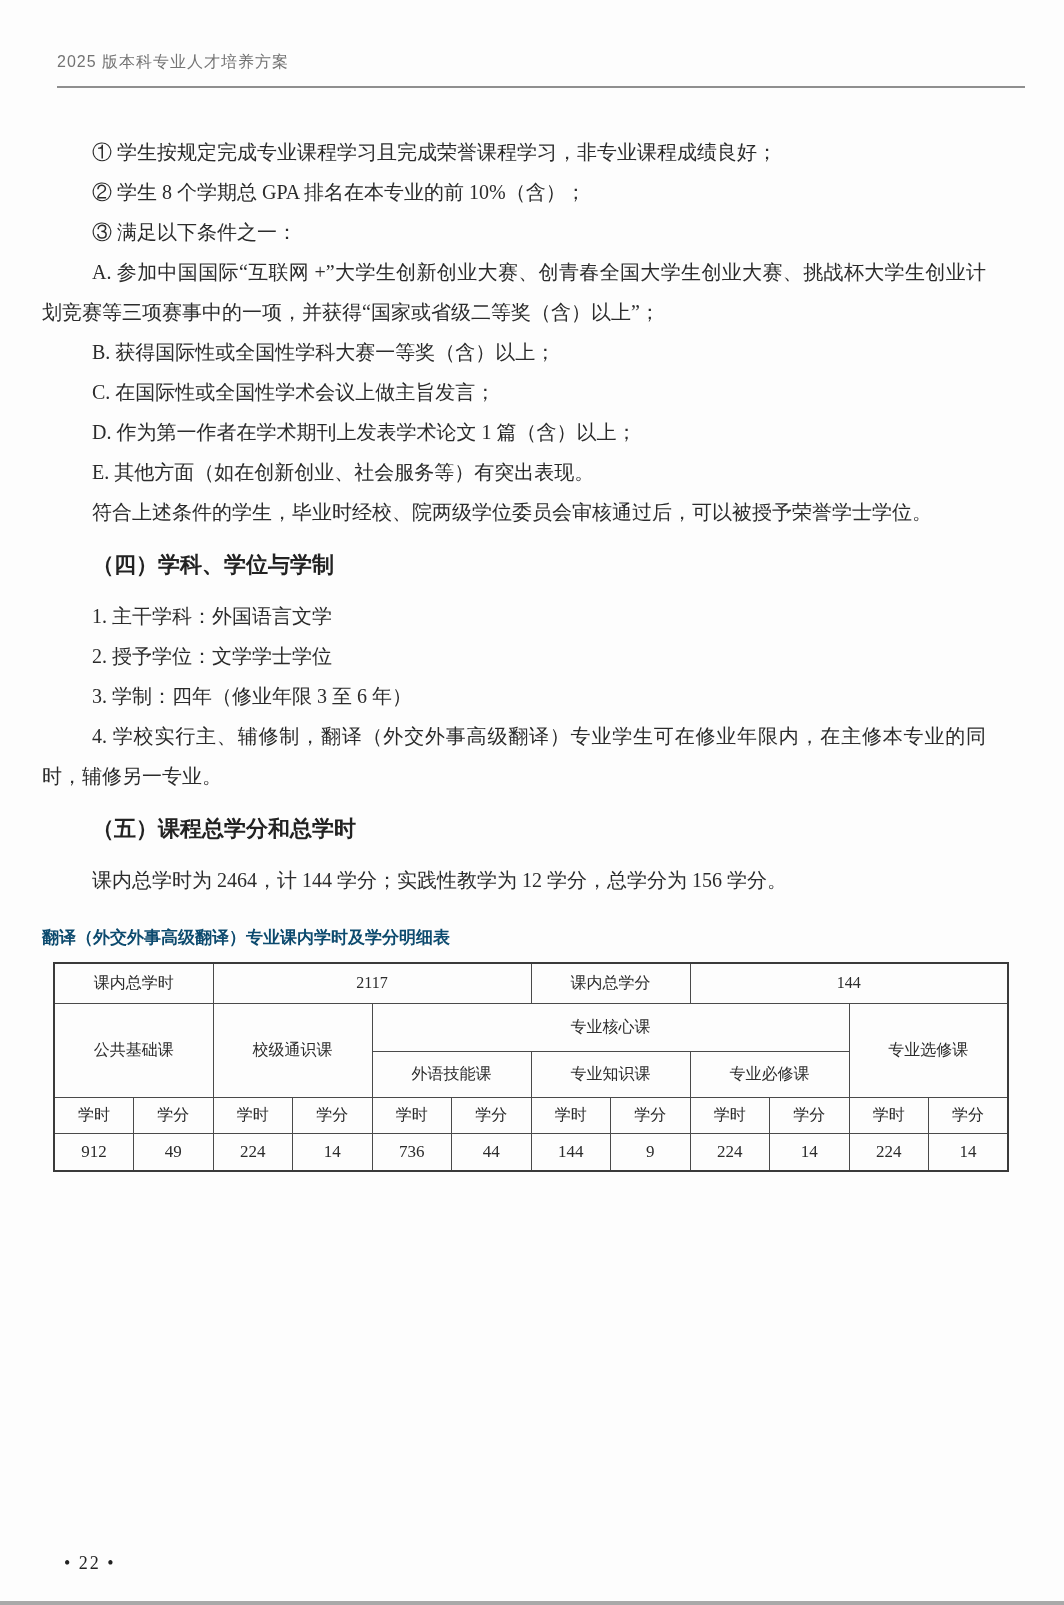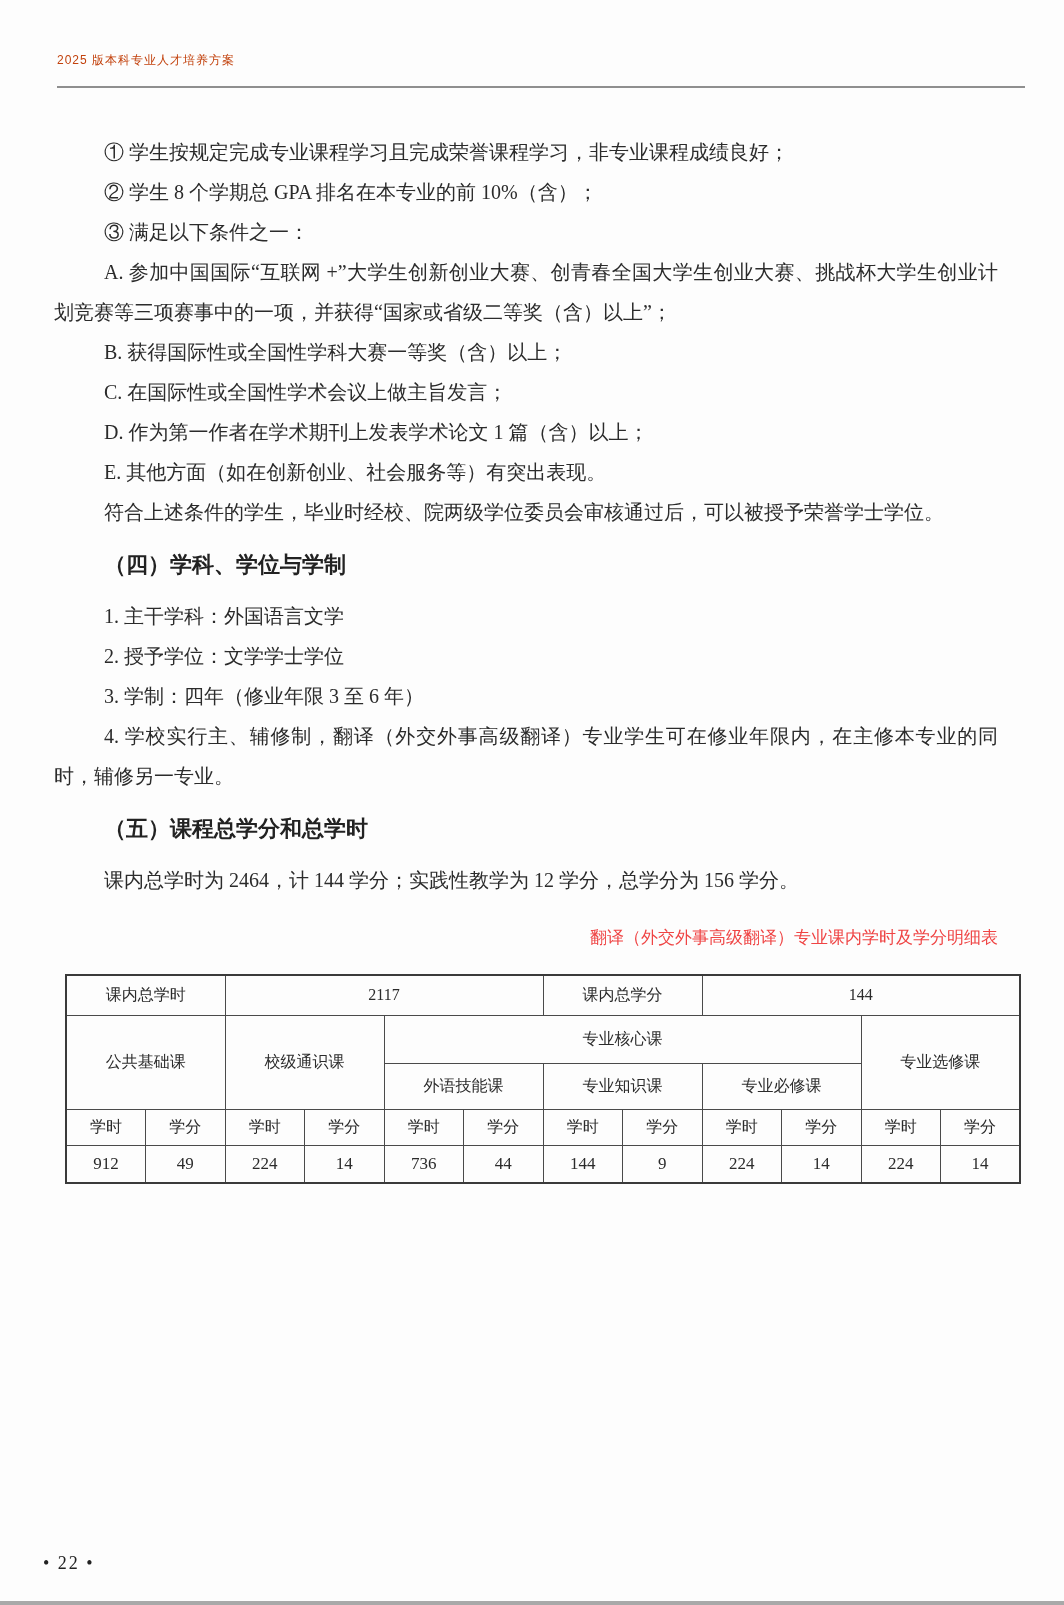--- a/index.html
+++ b/index.html
@@ -11,34 +11,34 @@
     background: #fdfdfd;
     overflow: hidden;
     font-family: "Liberation Serif", "DejaVu Serif", serif;
     color: #2b2b2b;
   }
   
   .doc-header {
     position: absolute;
     top: 52px; left: 57px;
     font-family: "Liberation Sans", "DejaVu Sans", sans-serif;
-    font-size: 12px;
+    font-size: 16px;
     letter-spacing: 1px;
-    color: #c2410c;
+    color: #737373;
   }
   .header-rule {
     position: absolute;
     top: 86px; left: 57px;
     width: 968px; height: 0;
     border-top: 2px solid #8f8f8f;
   }
   
   .content {
     position: absolute;
-    top: 132px; left: 54px;
+    top: 132px; left: 42px;
     width: 944px;
   }
   .body-p {
     font-size: 20px;
     line-height: 40px;
     text-align: justify;
     text-indent: 2.5em;
     color: #2b2b2b;
   }
   .section-heading {
@@ -47,52 +47,52 @@
     font-size: 22px;
     line-height: 30px;
     padding-left: 50px;
     margin-top: 18px;
     margin-bottom: 16px;
     color: #222;
   }
   
   .table-title {
     font-family: "Liberation Sans", "DejaVu Sans", sans-serif;
-    font-weight: normal;
+    font-weight: bold;
     font-size: 17px;
     line-height: 24px;
-    text-align: right;
+    text-align: left;
     margin-top: 26px;
-    color: #ef4444;
+    color: #0c4a6e;
   }
   .credits-table {
     border-collapse: collapse;
     table-layout: fixed;
-    margin-top: 24px;
+    margin-top: 12px;
     margin-left: 11px;
     width: 956px;
     border: 2px solid #3a3a3a;
     font-size: 16px;
     color: #2b2b2b;
   }
   .credits-table td {
     border: 1px solid #4a4a4a;
     text-align: center;
     vertical-align: middle;
     overflow: hidden;
   }
   .row-summary td  { height: 40px; }
   .row-groups td   { height: 48px; }
   .row-subcats td  { height: 46px; }
   .row-units td    { height: 36px; }
   .row-values td   { height: 38px; font-size: 17px; }
   
   .page-number {
     position: absolute;
-    left: 43px; top: 1553px;
+    left: 64px; top: 1553px;
     font-size: 18px;
     color: #222;
     letter-spacing: 2px;
   }
   .bottom-rule {
     position: absolute;
     left: 0; bottom: 0;
     width: 100%; height: 4px;
     background: #a9a9a9;
   }

